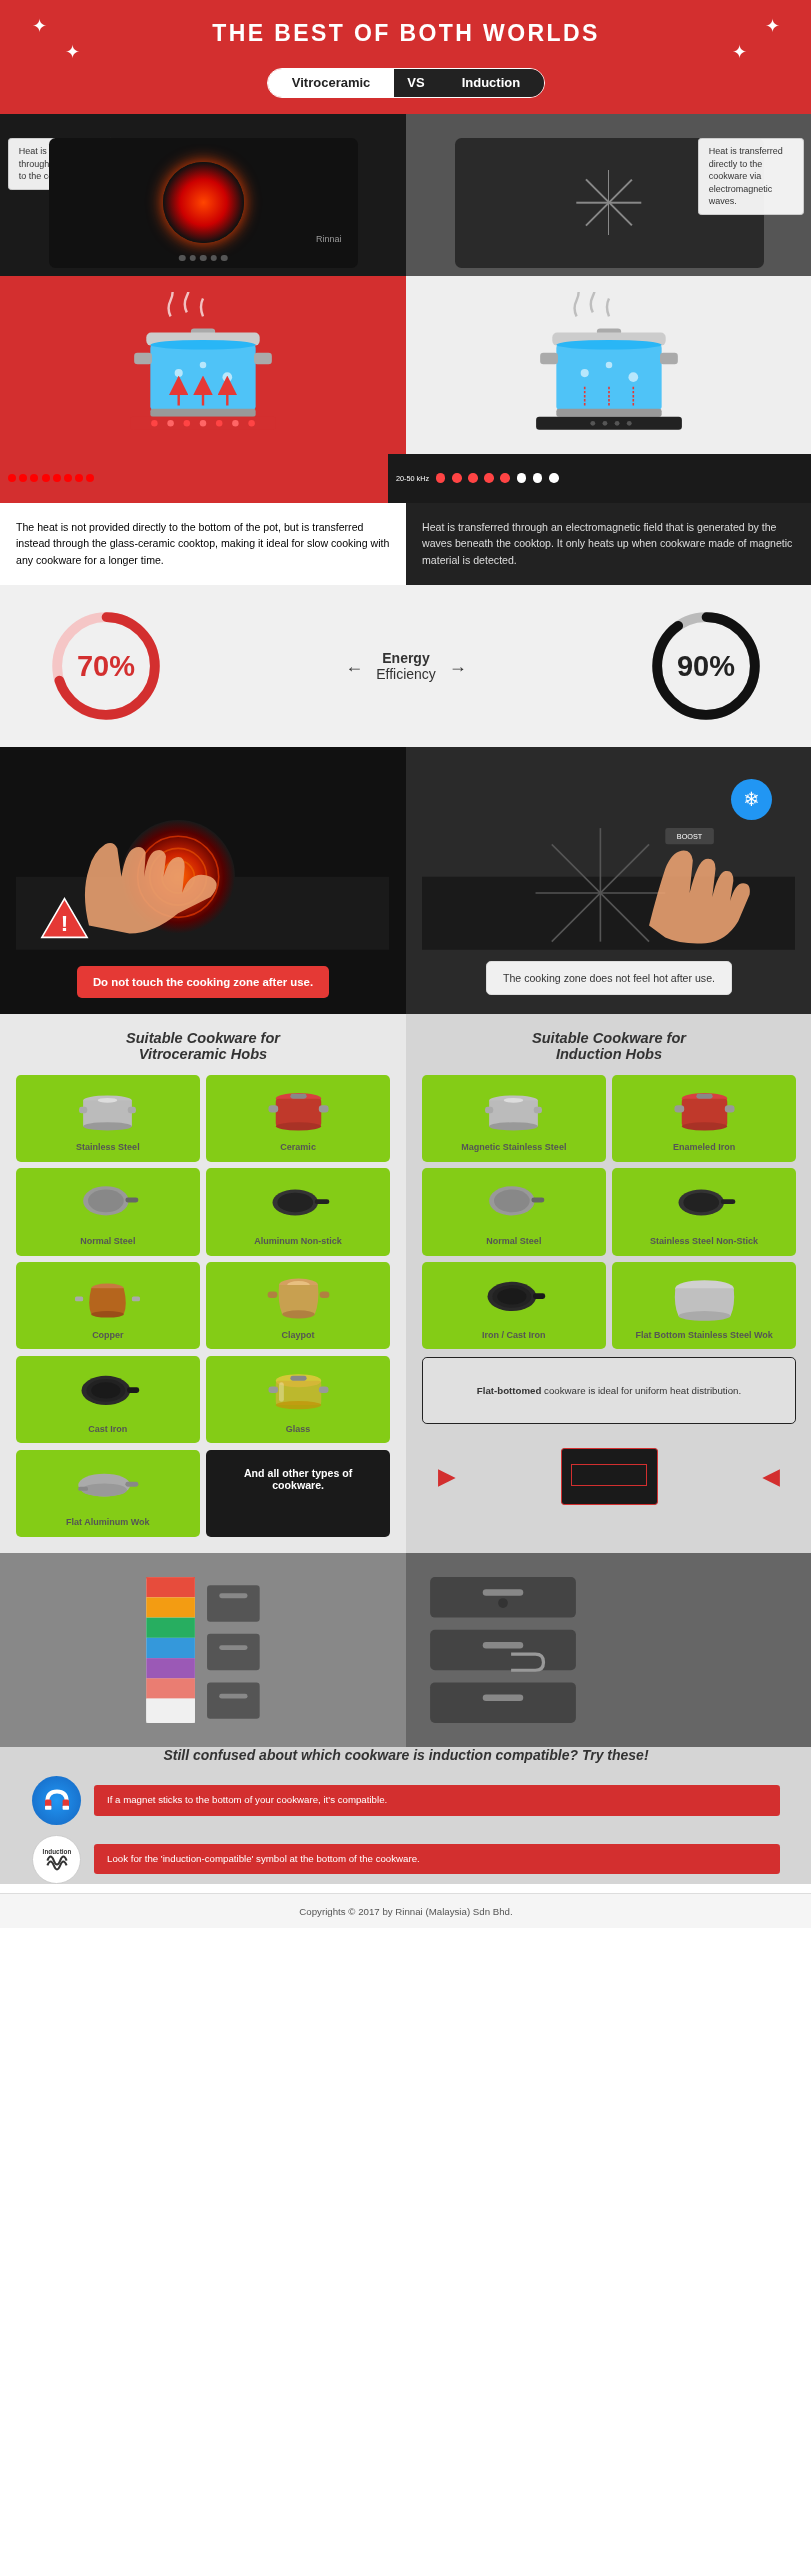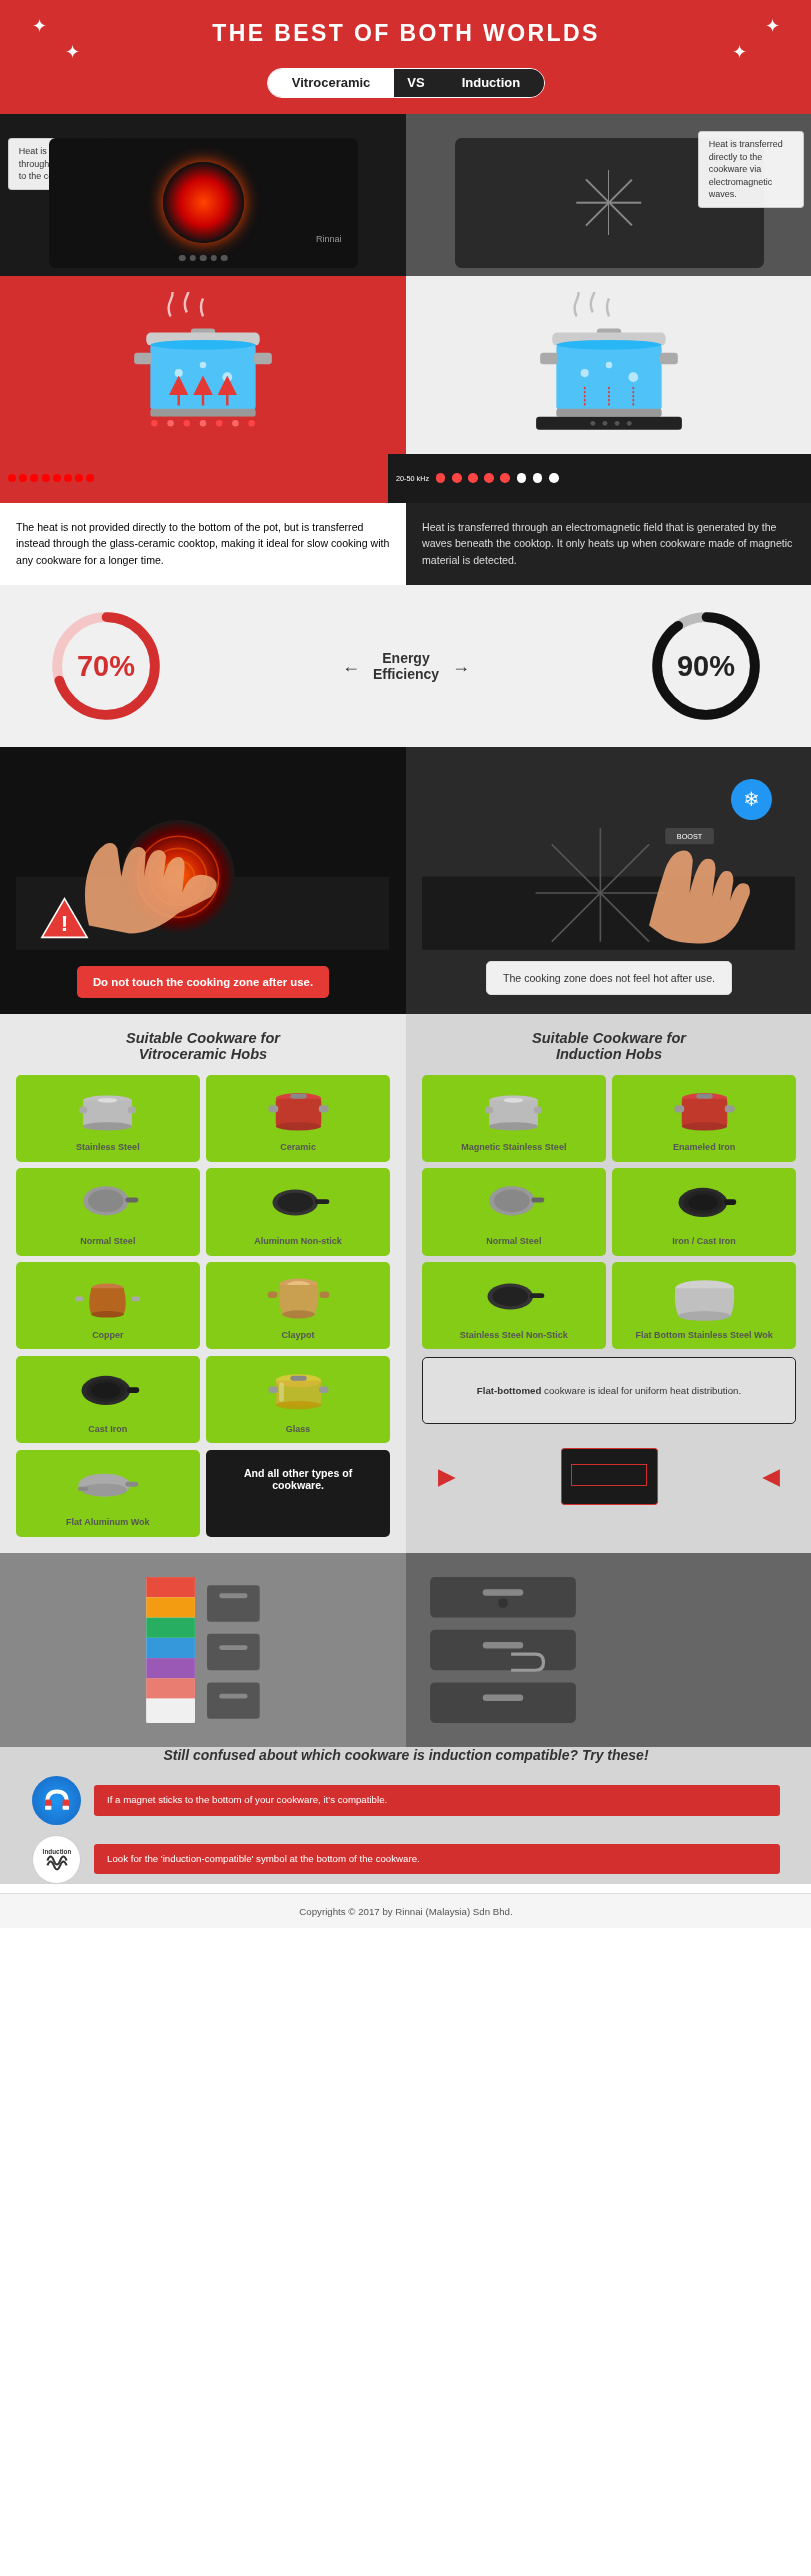--- a/index.html
+++ b/index.html
@@ -154,21 +154,21 @@
       color: #333;
       position: absolute;
       max-width: 106px;
       line-height: 1.4;
     }
     .tooltip-left {
       top: 24px;
       left: 8px;
     }
     .tooltip-right {
-      top: 17px;
+      top: 24px;
       right: 8px;
     }
     .brand-label {
       color: #999;
       font-size: 9px;
       position: absolute;
       bottom: 24px;
       right: 16px;
     }
 
@@ -684,21 +684,21 @@
 
     </svg>
     <span class="gauge-val">70%</span>
   </div>
 
   <div style="display:flex; flex-direction:column; align-items:center; gap:6.5px;">
     <div class="energy-arrows">
       <span style="font-size:18px; color:#333;">←</span>
       <div style="display:flex; flex-direction:column; align-items:center;">
         <span style="font-size:14px; font-weight:bold; color:#333;">Energy</span>
-        <span style="font-size:14px; font-weight:bold; color:#333;">Efficiency</span>
+        <span style="font-size:14px; font-weight:normal; color:#333;">Efficiency</span>
       </div>
       <span style="font-size:18px; color:#333;">→</span>
     </div>
   </div>
 
   <div class="gauge gauge-induction">
     <svg viewBox="0 0 140 140">
       <circle cx="70" cy="70" r="60" fill="none" stroke="#bbb" stroke-width="12"></circle>
 
       <circle cx="70" cy="70" r="60" fill="none" stroke="#111" stroke-width="12" stroke-dasharray="340 37" stroke-dashoffset="94" stroke-linecap="round"></circle>
@@ -926,35 +926,35 @@
         <svg class="pot-img" viewBox="0 0 80 65">
           <ellipse cx="38" cy="28" rx="28" ry="18" fill="#999"></ellipse>
           <rect x="62" y="24" width="16" height="6" rx="3" fill="#666"></rect>
           <ellipse cx="38" cy="28" rx="22" ry="14" fill="#888"></ellipse>
         </svg>
         <div class="cookware-label">Normal Steel</div>
       </div>
 
       <div class="cookware-item">
         <svg class="pot-img" viewBox="0 0 80 65">
+          <ellipse cx="36" cy="30" rx="28" ry="16" fill="#333"></ellipse>
+          <rect x="60" y="26" width="18" height="6" rx="3" fill="#222"></rect>
+          <ellipse cx="36" cy="30" rx="22" ry="12" fill="#222"></ellipse>
+        </svg>
+        <div class="cookware-label">Stainless Steel Non-Stick</div>
+      </div>
+
+      <div class="cookware-item">
+        <svg class="pot-img" viewBox="0 0 80 65">
           <ellipse cx="38" cy="30" rx="30" ry="18" fill="#2a2a2a"></ellipse>
           <rect x="64" y="26" width="15" height="7" rx="3" fill="#1a1a1a"></rect>
           <ellipse cx="38" cy="30" rx="24" ry="14" fill="#222"></ellipse>
           <ellipse cx="38" cy="30" rx="18" ry="10" fill="#1a1a1a"></ellipse>
         </svg>
         <div class="cookware-label">Iron / Cast Iron</div>
-      </div>
-
-      <div class="cookware-item">
-        <svg class="pot-img" viewBox="0 0 80 65">
-          <ellipse cx="36" cy="30" rx="28" ry="16" fill="#333"></ellipse>
-          <rect x="60" y="26" width="18" height="6" rx="3" fill="#222"></rect>
-          <ellipse cx="36" cy="30" rx="22" ry="12" fill="#222"></ellipse>
-        </svg>
-        <div class="cookware-label">Stainless Steel Non-Stick</div>
       </div>
 
       <div class="cookware-item">
         <svg class="pot-img" viewBox="0 0 80 65">
           <ellipse cx="40" cy="20" rx="36" ry="10" fill="#d0d0d0"></ellipse>
           <path d="M4,20 Q2,42 8,54 L72,54 Q78,42 76,20 Z" fill="#c0c0c0"></path>
           <ellipse cx="40" cy="54" rx="32" ry="6" fill="#aaa"></ellipse>
         </svg>
         <div class="cookware-label">Flat Bottom Stainless Steel Wok</div>
       </div>

